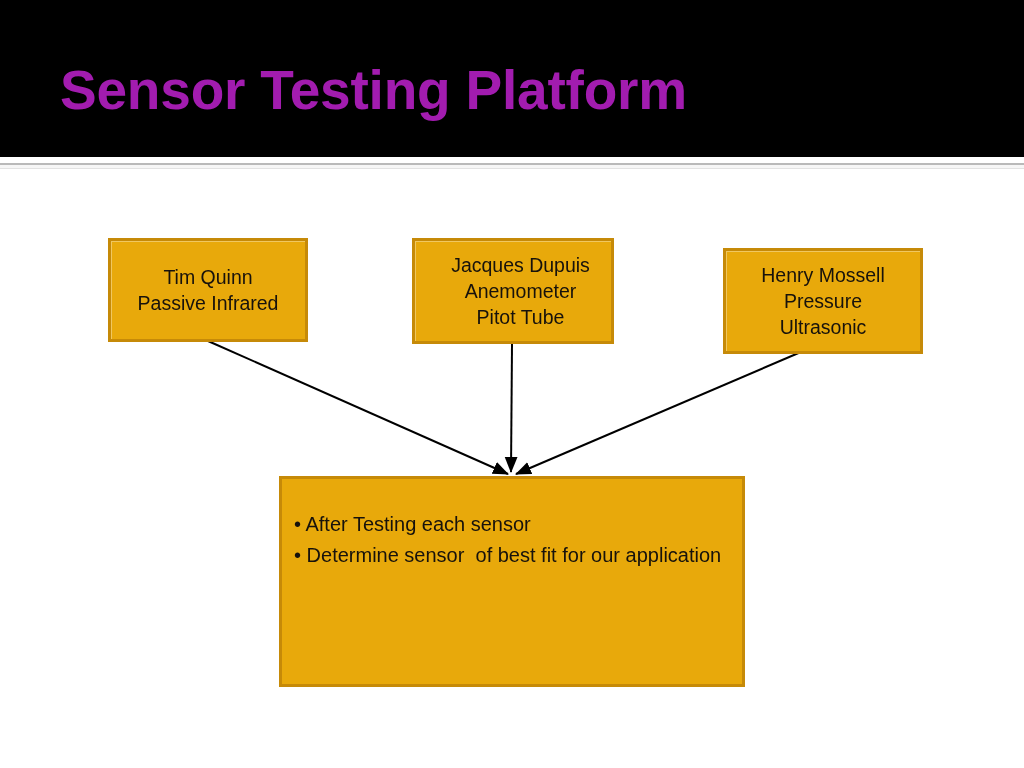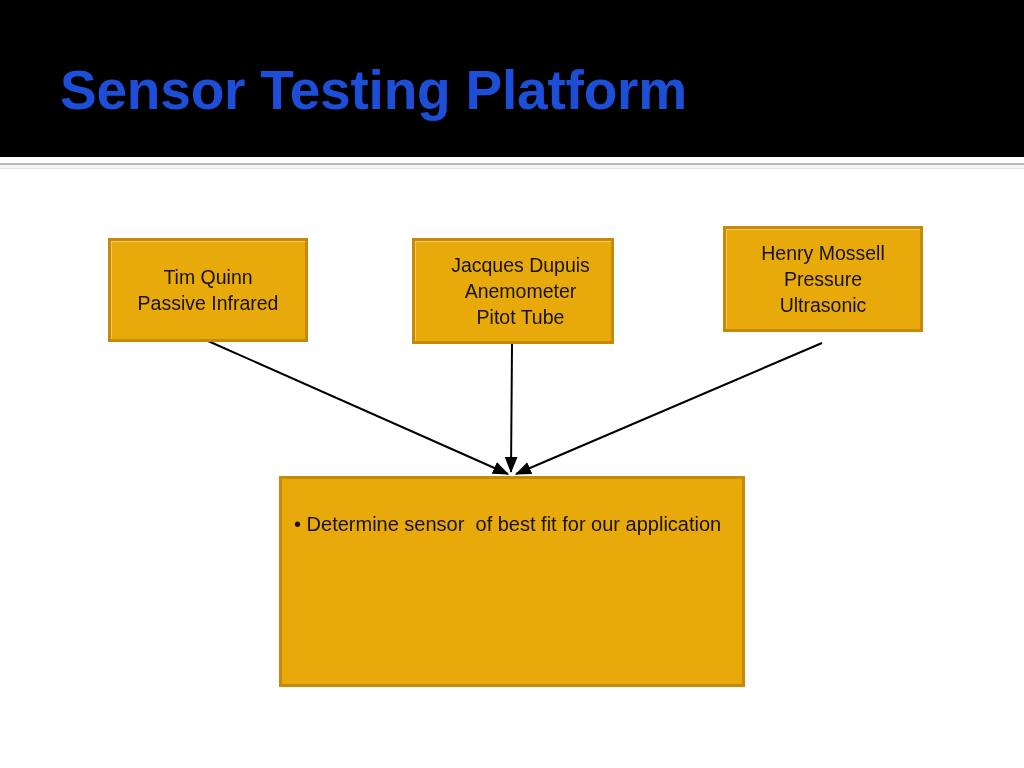--- a/index.html
+++ b/index.html
@@ -29,21 +29,21 @@
     width: 1024px;
     height: 157px;
     background: #000000;
   }
   #slide-title {
     position: absolute;
     left: 60px;
     top: 52px;
     width: 900px;
     height: 80px;
-    color: #1d4ed8;
+    color: #a21caf;
     font-family: "Liberation Sans", sans-serif;
     font-size: 55px;
     font-weight: bold;
     letter-spacing: -0.2px;
     line-height: 76px;
     white-space: nowrap;
   }
   #header-rule {
     position: absolute;
     left: 0;
@@ -96,21 +96,21 @@
   }
   #box-jacques {
     left: 412px;
     top: 238px;
     width: 202px;
     height: 106px;
     padding-left: 15px;
   }
   #box-henry {
     left: 723px;
-    top: 226px;
+    top: 248px;
     width: 200px;
     height: 106px;
   }
 
   
   #box-summary {
     position: absolute;
     left: 279px;
     top: 476px;
     width: 466px;
@@ -160,16 +160,17 @@
     <span class="line">Pitot Tube</span>
   </div>
 
   <div class="node-box" id="box-henry">
     <span class="line">Henry Mossell</span>
     <span class="line">Pressure</span>
     <span class="line">Ultrasonic</span>
   </div>
 
   <div id="box-summary">
+    <div class="bullet-line">• After Testing each sensor</div>
     <div class="bullet-line">• Determine sensor  of best fit for our application</div>
   </div>
 
 </div>
 
 </body></html>

